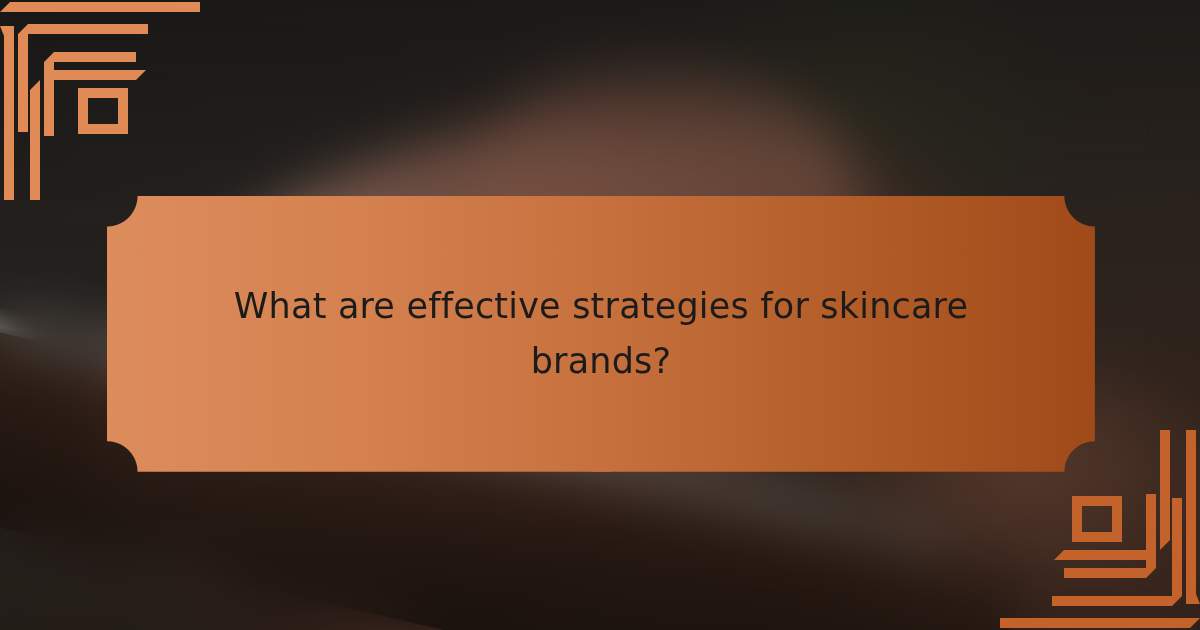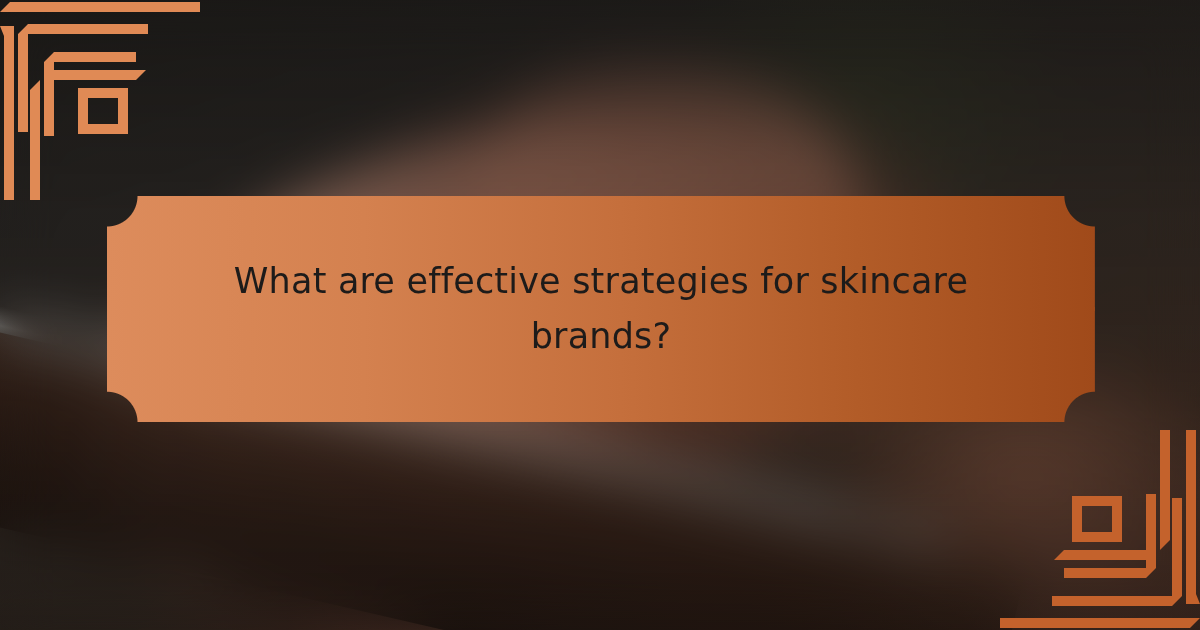--- a/index.html
+++ b/index.html
@@ -104,21 +104,21 @@
   }
   .corner-tl { left: 0; top: 0; }
   .corner-br { right: 0; bottom: 0; transform: rotate(180deg); }
 
   
   .card-wrap {
     position: absolute;
     left: 107px;
     top: 196px;
     width: 988px;
-    height: 226px;
+    height: 276px;
   }
   .card {
     position: absolute;
     inset: 0;
     background: linear-gradient(90deg, #dd8c5c 0%, #d4814f 26%, #c56f3c 52%, #b25c28 76%, #a04a1a 100%);
     -webkit-mask:
       radial-gradient(circle 30px at 0 0, transparent 0 30px, #000 31px) 0 0 / 51% 51% no-repeat,
       radial-gradient(circle 30px at 100% 0, transparent 0 30px, #000 31px) 100% 0 / 51% 51% no-repeat,
       radial-gradient(circle 30px at 0 100%, transparent 0 30px, #000 31px) 0 100% / 51% 51% no-repeat,
       radial-gradient(circle 30px at 100% 100%, transparent 0 30px, #000 31px) 100% 100% / 51% 51% no-repeat;

